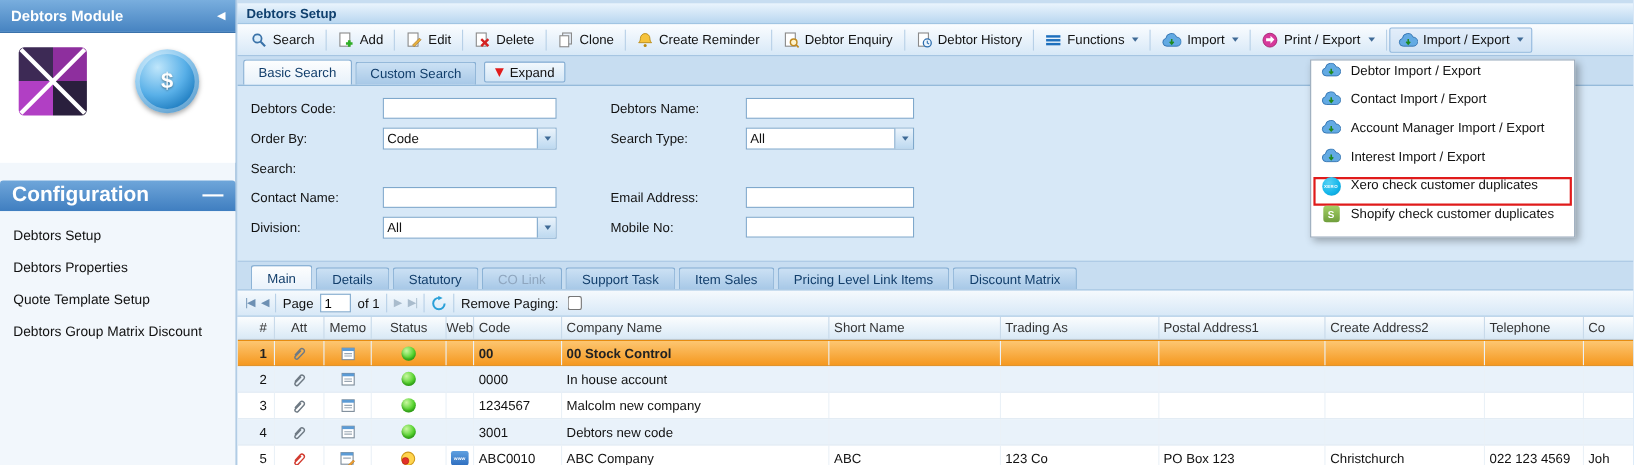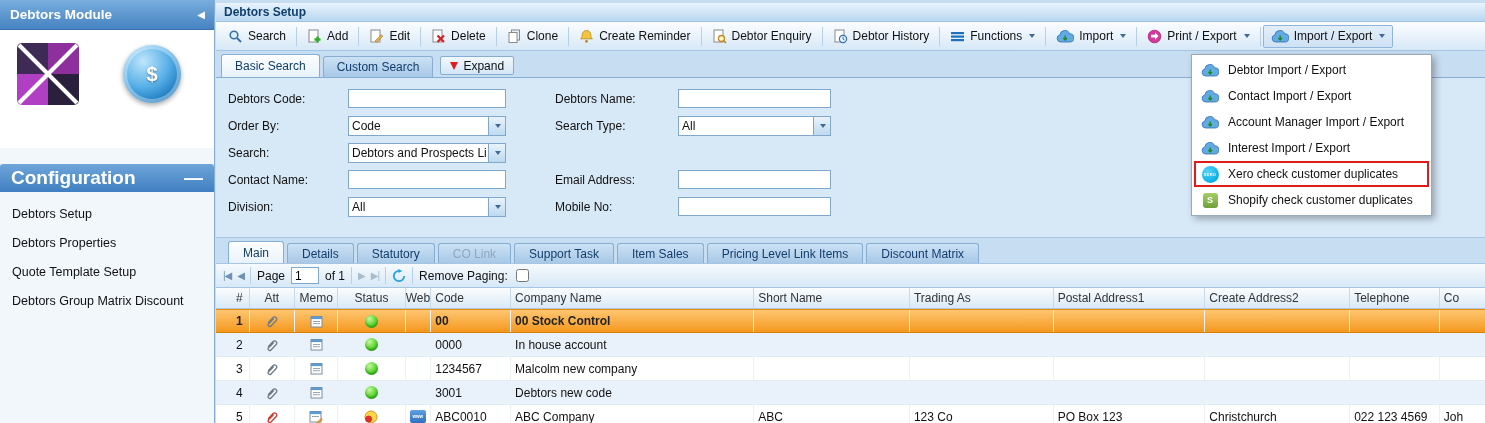--- a/index.html
+++ b/index.html
@@ -80,21 +80,21 @@
   .c-short{width:158px}
   .c-trading{width:146px}
   .c-addr1{width:154px}
   .c-addr2{width:147px}
   .c-phone{width:91px}
   .c-co{width:60px}
   .status-ball{width:13px;height:13px;border-radius:50%;background:radial-gradient(circle at 35% 30%,#c9f7a0,#55d32e 55%,#1fa20f);box-shadow:inset 0 -2px 2px rgba(20,90,10,.35)}
 
   
   .ctx-menu{position:absolute;left:1191px;top:54px;width:241px;background:#fff;border:1px solid #98a9bb;box-shadow:3px 3px 7px rgba(0,0,0,.3);padding:2px;z-index:10}
-  .mi{height:26px;display:flex;align-items:center;gap:8px;padding:0 6px;cursor:pointer}
+  .mi{height:26px;display:flex;align-items:flex-start;gap:8px;padding:0 6px;cursor:pointer}
   .mi.hl{box-shadow:inset 0 0 0 2px #e01b1b}
   .mic{flex:0 0 20px;display:flex;justify-content:center}
   .xero-ic{width:17px;height:17px;border-radius:50%;background:radial-gradient(circle at 35% 30%,#55d2f5,#13b5ea 60%,#0b93c4);color:#fff;display:flex;align-items:center;justify-content:center;font-size:4px;font-weight:bold;letter-spacing:.3px}
   .shopify-ic{width:15px;height:15px;border-radius:3px;background:linear-gradient(#a4d064,#6f9e3c);color:#fff;display:flex;align-items:center;justify-content:center;font-size:9px;font-weight:bold}
   .web-ic{width:16px;height:13px;border-radius:2px;background:linear-gradient(#5fa0e0,#2f6fc0);color:#fff;display:flex;align-items:center;justify-content:center;font-size:4.5px;font-weight:bold}
 </style>
 </head>
 <body>
 
 <div class="screen">
@@ -288,26 +288,20 @@
         <span class="f-label2">Search Type:</span>
         <div class="combo r">
           <span class="val">All</span>
           <span class="dd">
               <span class="caret"></span>
             </span>
         </div>
       </div>
       <div class="f-row">
         <span class="f-label">Search:</span>
-        <div class="combo">
-          <span class="val">Debtors and Prospects Li</span>
-          <span class="dd">
-              <span class="caret"></span>
-            </span>
-        </div>
       </div>
       <div class="f-row">
         <span class="f-label">Contact Name:</span>
         <input class="f-input" value="" style="">
         <span class="f-gap"></span>
         <span class="f-label2">Email Address:</span>
         <input class="f-input r" value="" style="">
       </div>
       <div class="f-row">
         <span class="f-label">Division:</span>

